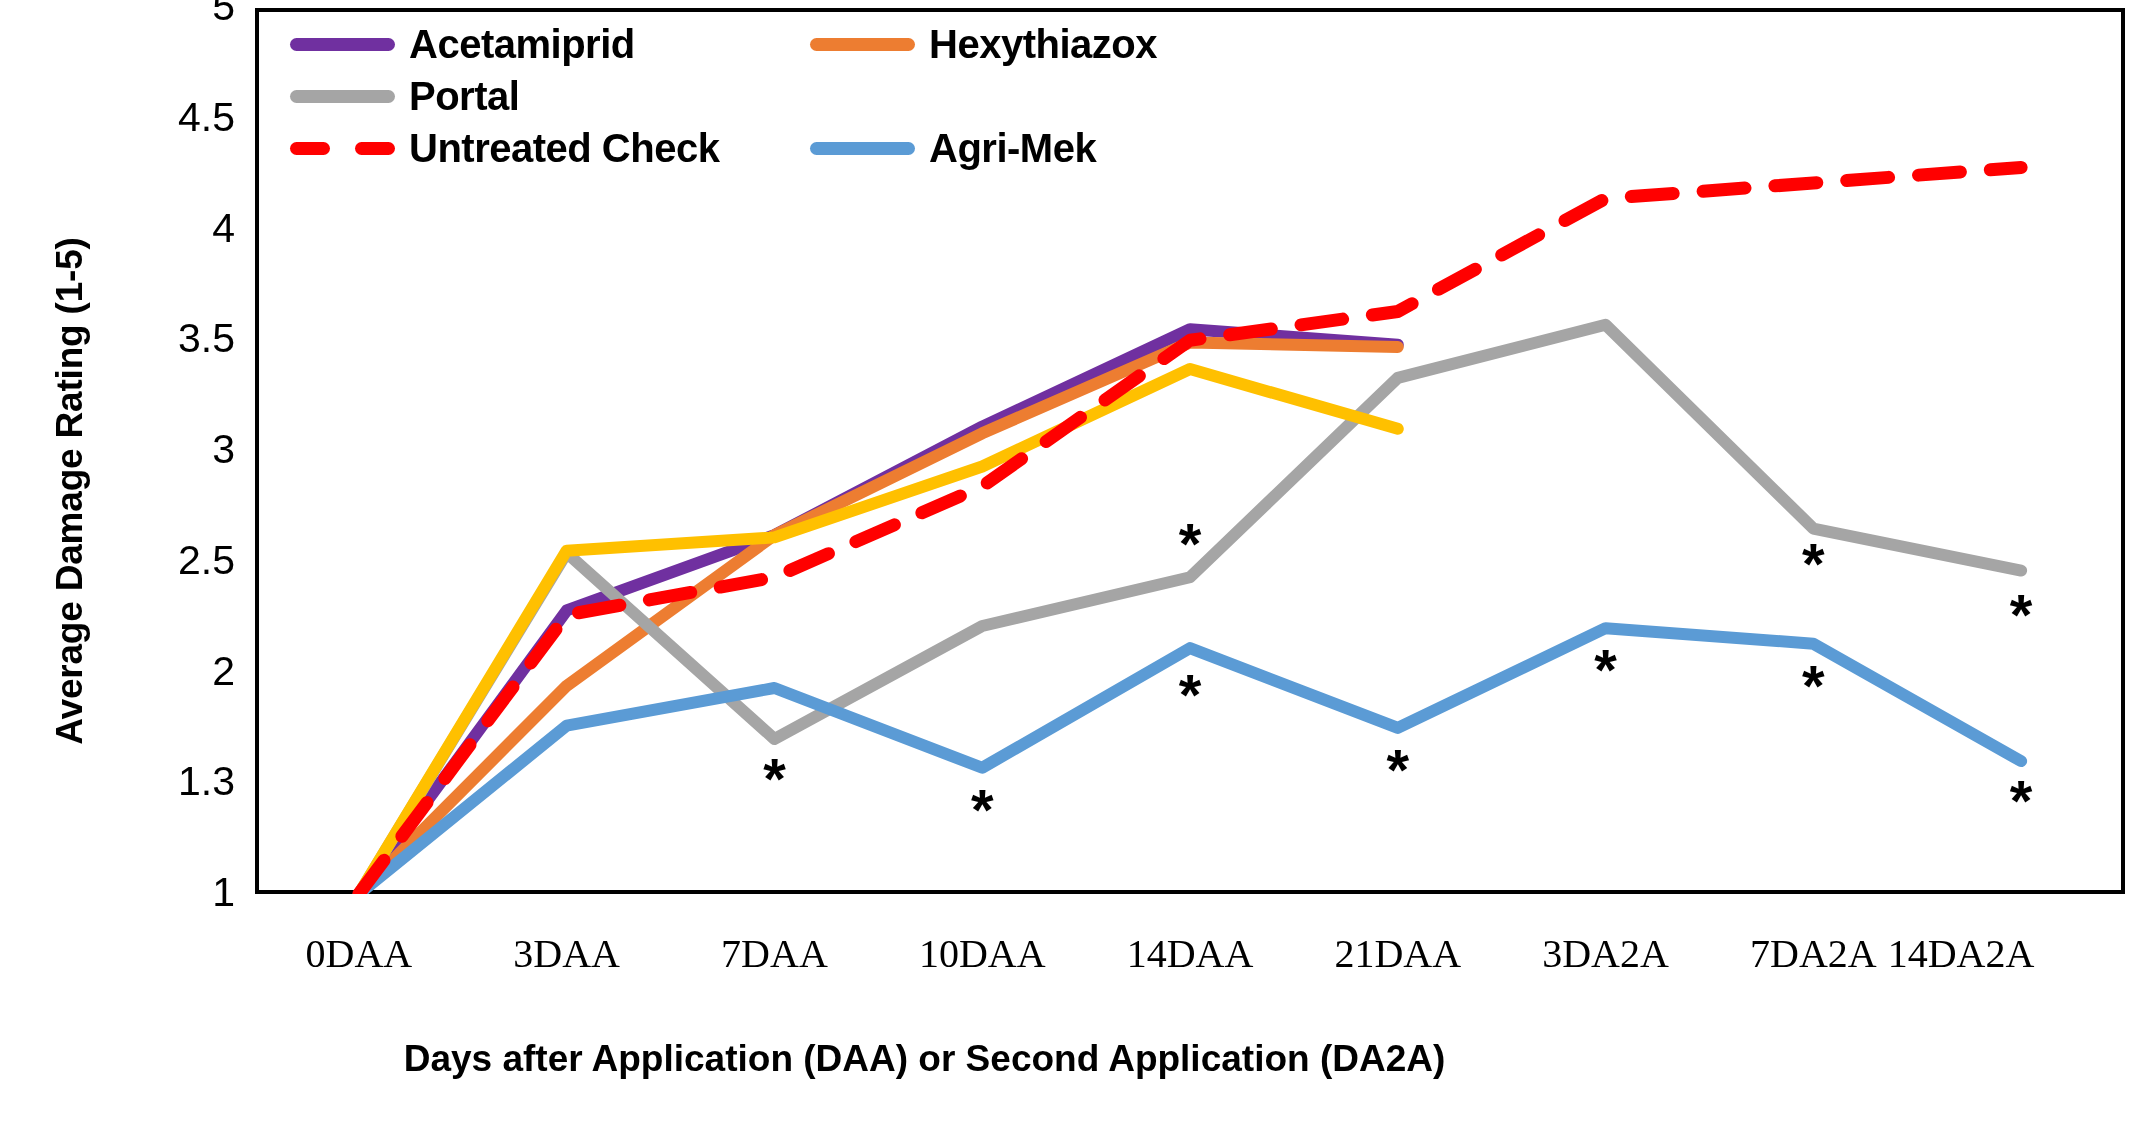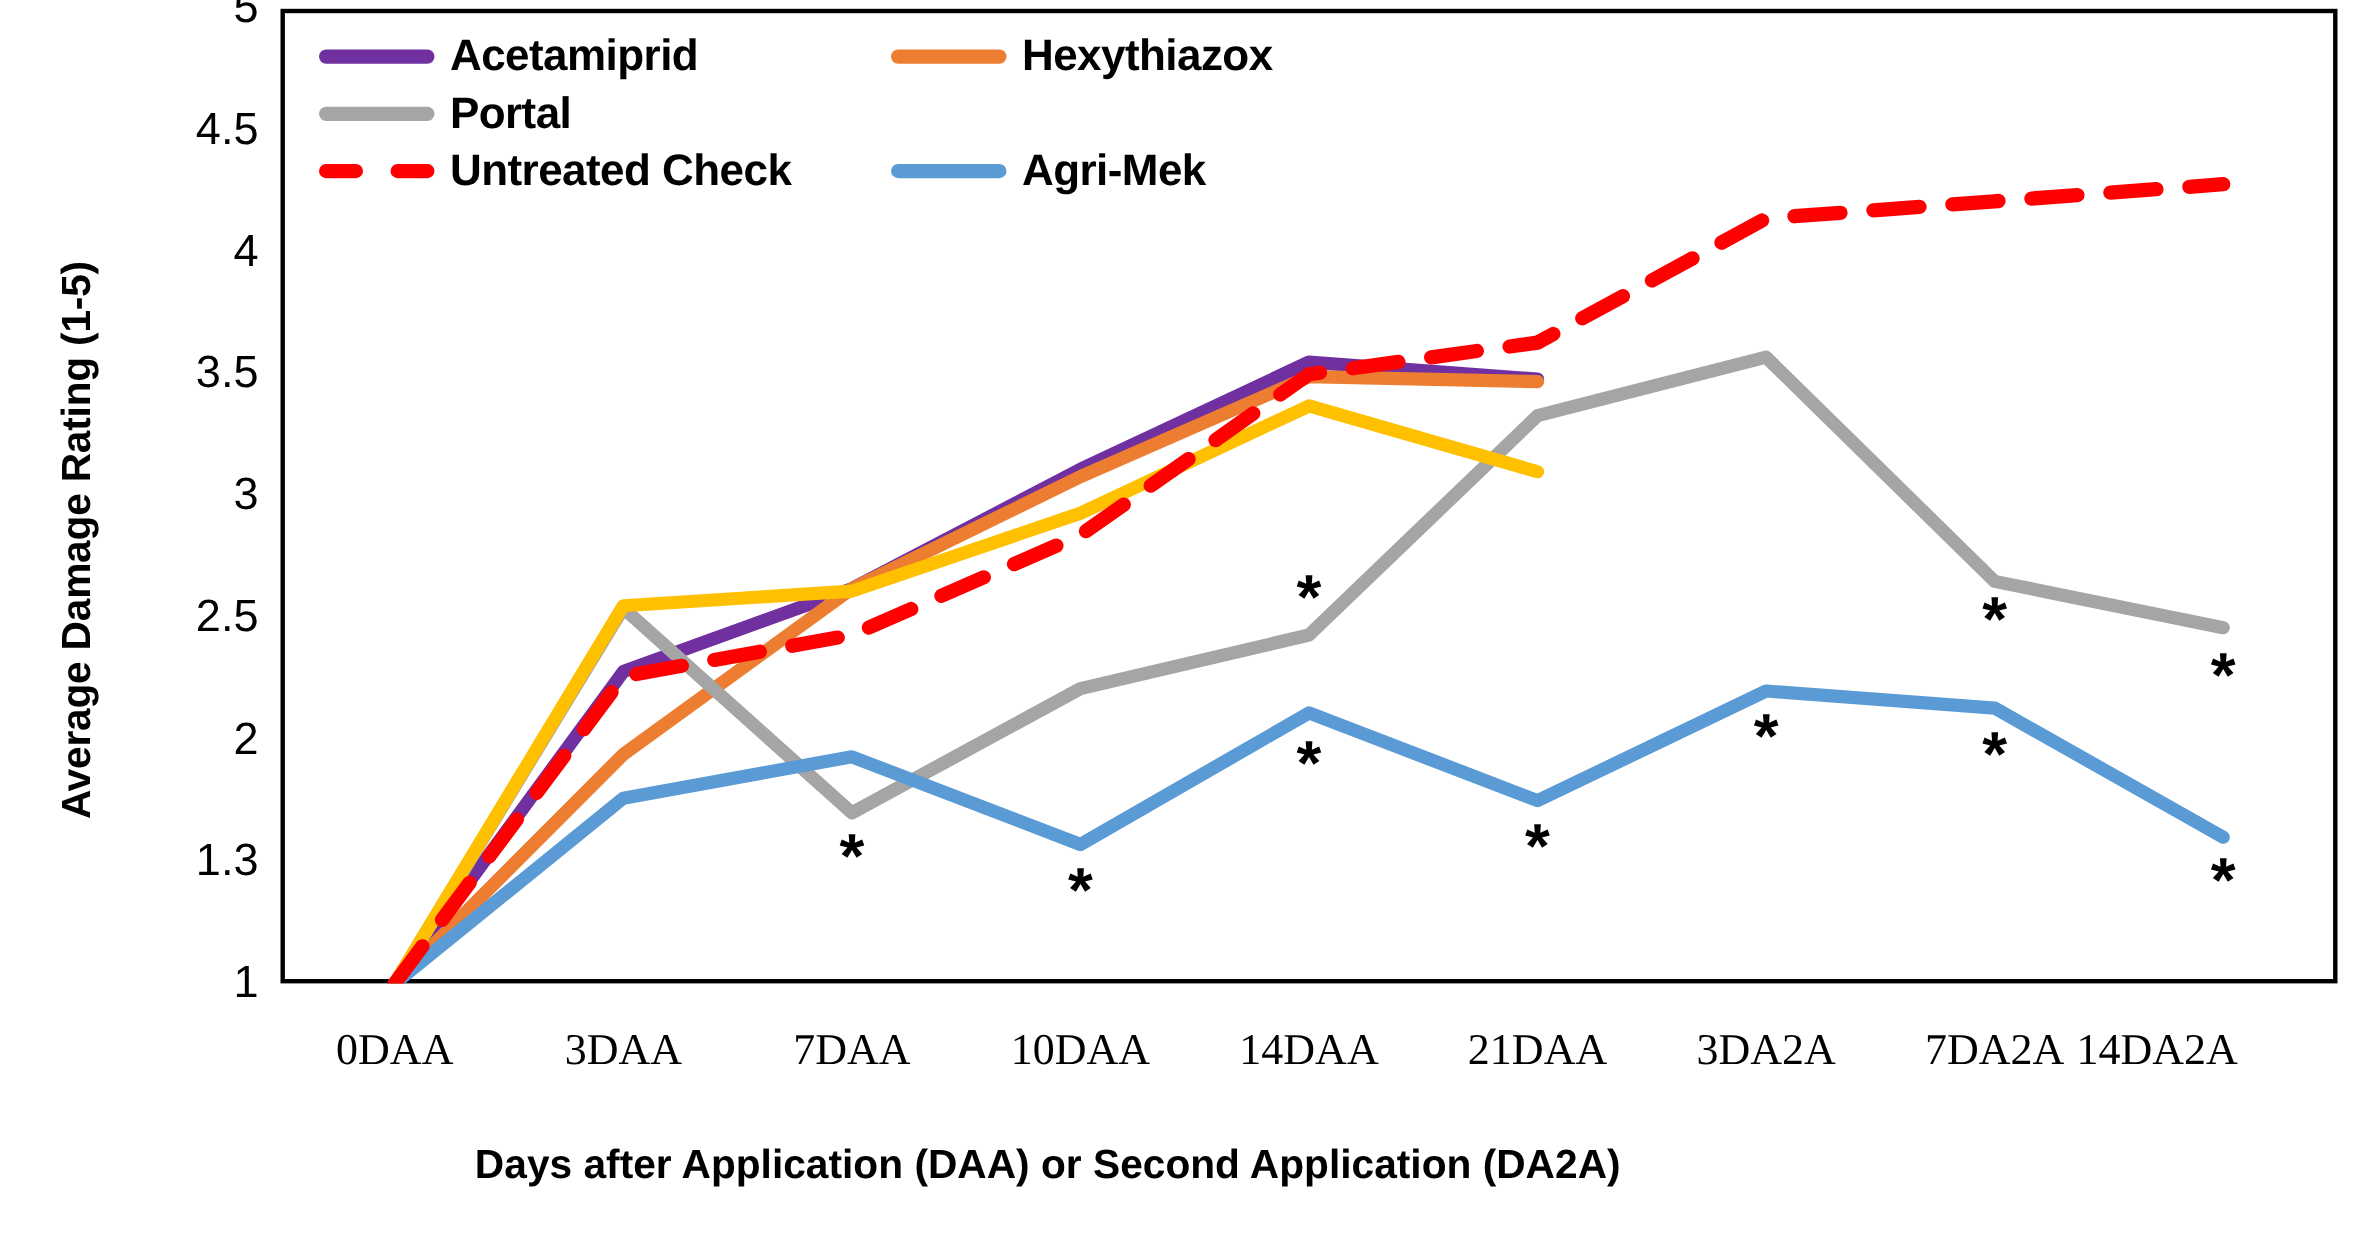--- a/index.html
+++ b/index.html
@@ -29,33 +29,32 @@
     font-size:40px;color:#000;white-space:nowrap;
     font-family:Liberation Serif, serif;
     font-stretch:condensed;
   }
 
   
   #x-axis-title{
     position:absolute;left:0;top:1038px;width:1849px;text-align:center;
     font-size:37px;font-weight:bold;color:#000;
     font-family:"Liberation Sans",sans-serif;
-    margin-left:28px;
   }
 
   
   #plot-frame{
     position:absolute;left:255px;top:8px;width:1870px;height:886px;
     border:4px solid #000;box-sizing:border-box;background:transparent;
   }
   #plot-svg{position:absolute;left:255px;top:8px;width:1870px;height:886px;}
 
   
   #legend{position:absolute;left:290px;top:22px;width:1100px;}
-  .legend-row{display:flex;align-items:flex-end;height:52px;margin-bottom:0px;}
+  .legend-row{display:flex;align-items:flex-start;height:52px;margin-bottom:0px;}
   .legend-cell{display:flex;align-items:center;width:520px;}
   .legend-swatch{width:105px;height:13px;border-radius:7px;margin-right:14px;flex:0 0 auto;}
   .legend-swatch.dashed{
     height:13px;background:transparent;border-radius:0;
     display:flex;justify-content:space-between;align-items:center;
   }
   .legend-swatch.dashed i{display:block;width:40px;height:13px;border-radius:7px;background:#ff0000;}
   .legend-label{
     font-size:40px;font-weight:bold;color:#000;white-space:nowrap;
     font-family:"Liberation Sans Narrow","Liberation Sans",sans-serif;

